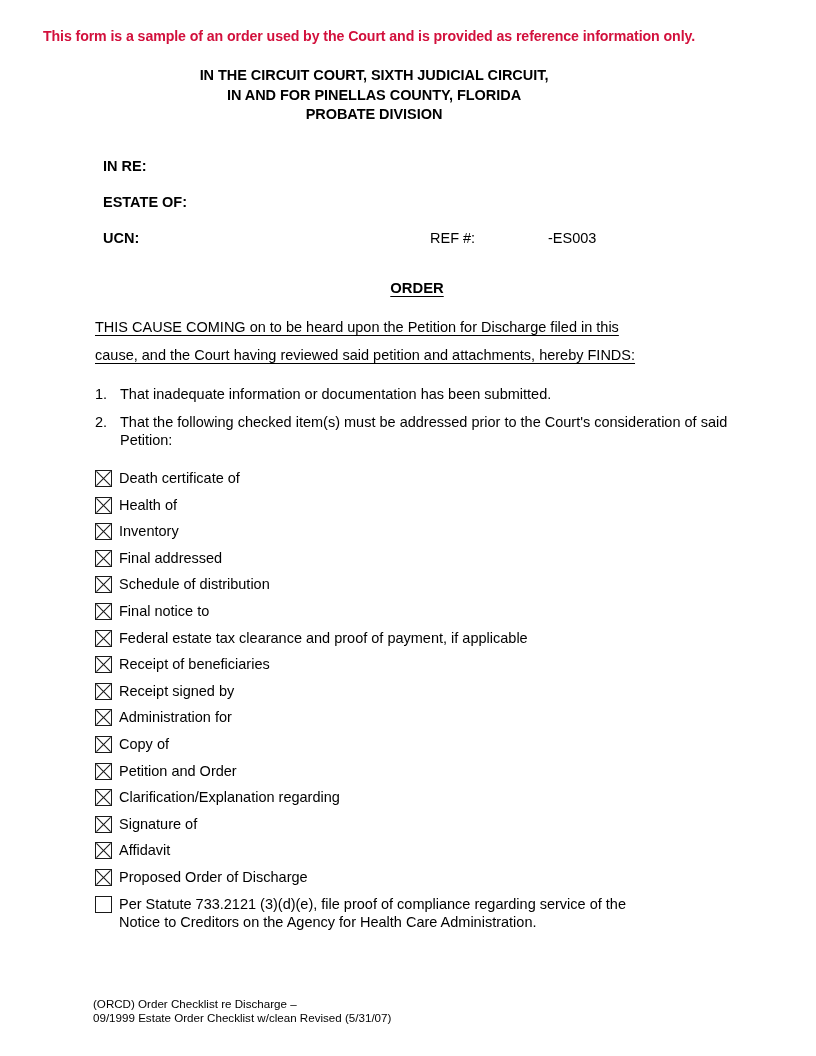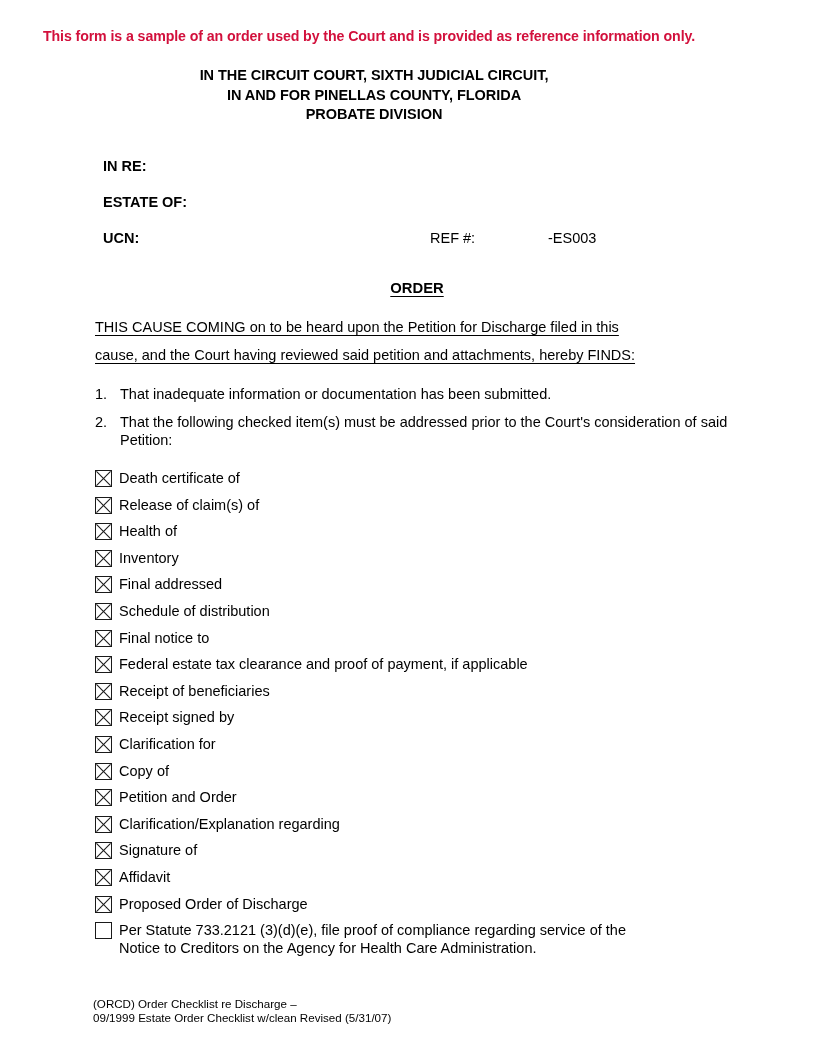--- a/index.html
+++ b/index.html
@@ -238,29 +238,20 @@
         </span>
         <span class="check-label">Death certificate of</span>
       </div>
       <div class="check-row">
         <span class="checkbox">
           <svg viewBox="0 0 17 17" preserveAspectRatio="none" aria-hidden="true">
             <line x1="0.5" y1="0.5" x2="16.5" y2="16.5" stroke="#1a1a1a" stroke-width="1.2"></line>
             <line x1="16.5" y1="0.5" x2="0.5" y2="16.5" stroke="#1a1a1a" stroke-width="1.2"></line>
           </svg>
         </span>
-        <span class="check-label">Release of claim(s) of</span>
-      </div>
-      <div class="check-row">
-        <span class="checkbox">
-          <svg viewBox="0 0 17 17" preserveAspectRatio="none" aria-hidden="true">
-            <line x1="0.5" y1="0.5" x2="16.5" y2="16.5" stroke="#1a1a1a" stroke-width="1.2"></line>
-            <line x1="16.5" y1="0.5" x2="0.5" y2="16.5" stroke="#1a1a1a" stroke-width="1.2"></line>
-          </svg>
-        </span>
         <span class="check-label">Health of</span>
       </div>
       <div class="check-row">
         <span class="checkbox">
           <svg viewBox="0 0 17 17" preserveAspectRatio="none" aria-hidden="true">
             <line x1="0.5" y1="0.5" x2="16.5" y2="16.5" stroke="#1a1a1a" stroke-width="1.2"></line>
             <line x1="16.5" y1="0.5" x2="0.5" y2="16.5" stroke="#1a1a1a" stroke-width="1.2"></line>
           </svg>
         </span>
         <span class="check-label">Inventory</span>
@@ -319,21 +310,21 @@
         </span>
         <span class="check-label">Receipt signed by</span>
       </div>
       <div class="check-row">
         <span class="checkbox">
           <svg viewBox="0 0 17 17" preserveAspectRatio="none" aria-hidden="true">
             <line x1="0.5" y1="0.5" x2="16.5" y2="16.5" stroke="#1a1a1a" stroke-width="1.2"></line>
             <line x1="16.5" y1="0.5" x2="0.5" y2="16.5" stroke="#1a1a1a" stroke-width="1.2"></line>
           </svg>
         </span>
-        <span class="check-label">Clarification for</span>
+        <span class="check-label">Administration for</span>
       </div>
       <div class="check-row">
         <span class="checkbox">
           <svg viewBox="0 0 17 17" preserveAspectRatio="none" aria-hidden="true">
             <line x1="0.5" y1="0.5" x2="16.5" y2="16.5" stroke="#1a1a1a" stroke-width="1.2"></line>
             <line x1="16.5" y1="0.5" x2="0.5" y2="16.5" stroke="#1a1a1a" stroke-width="1.2"></line>
           </svg>
         </span>
         <span class="check-label">Copy of</span>
       </div>

